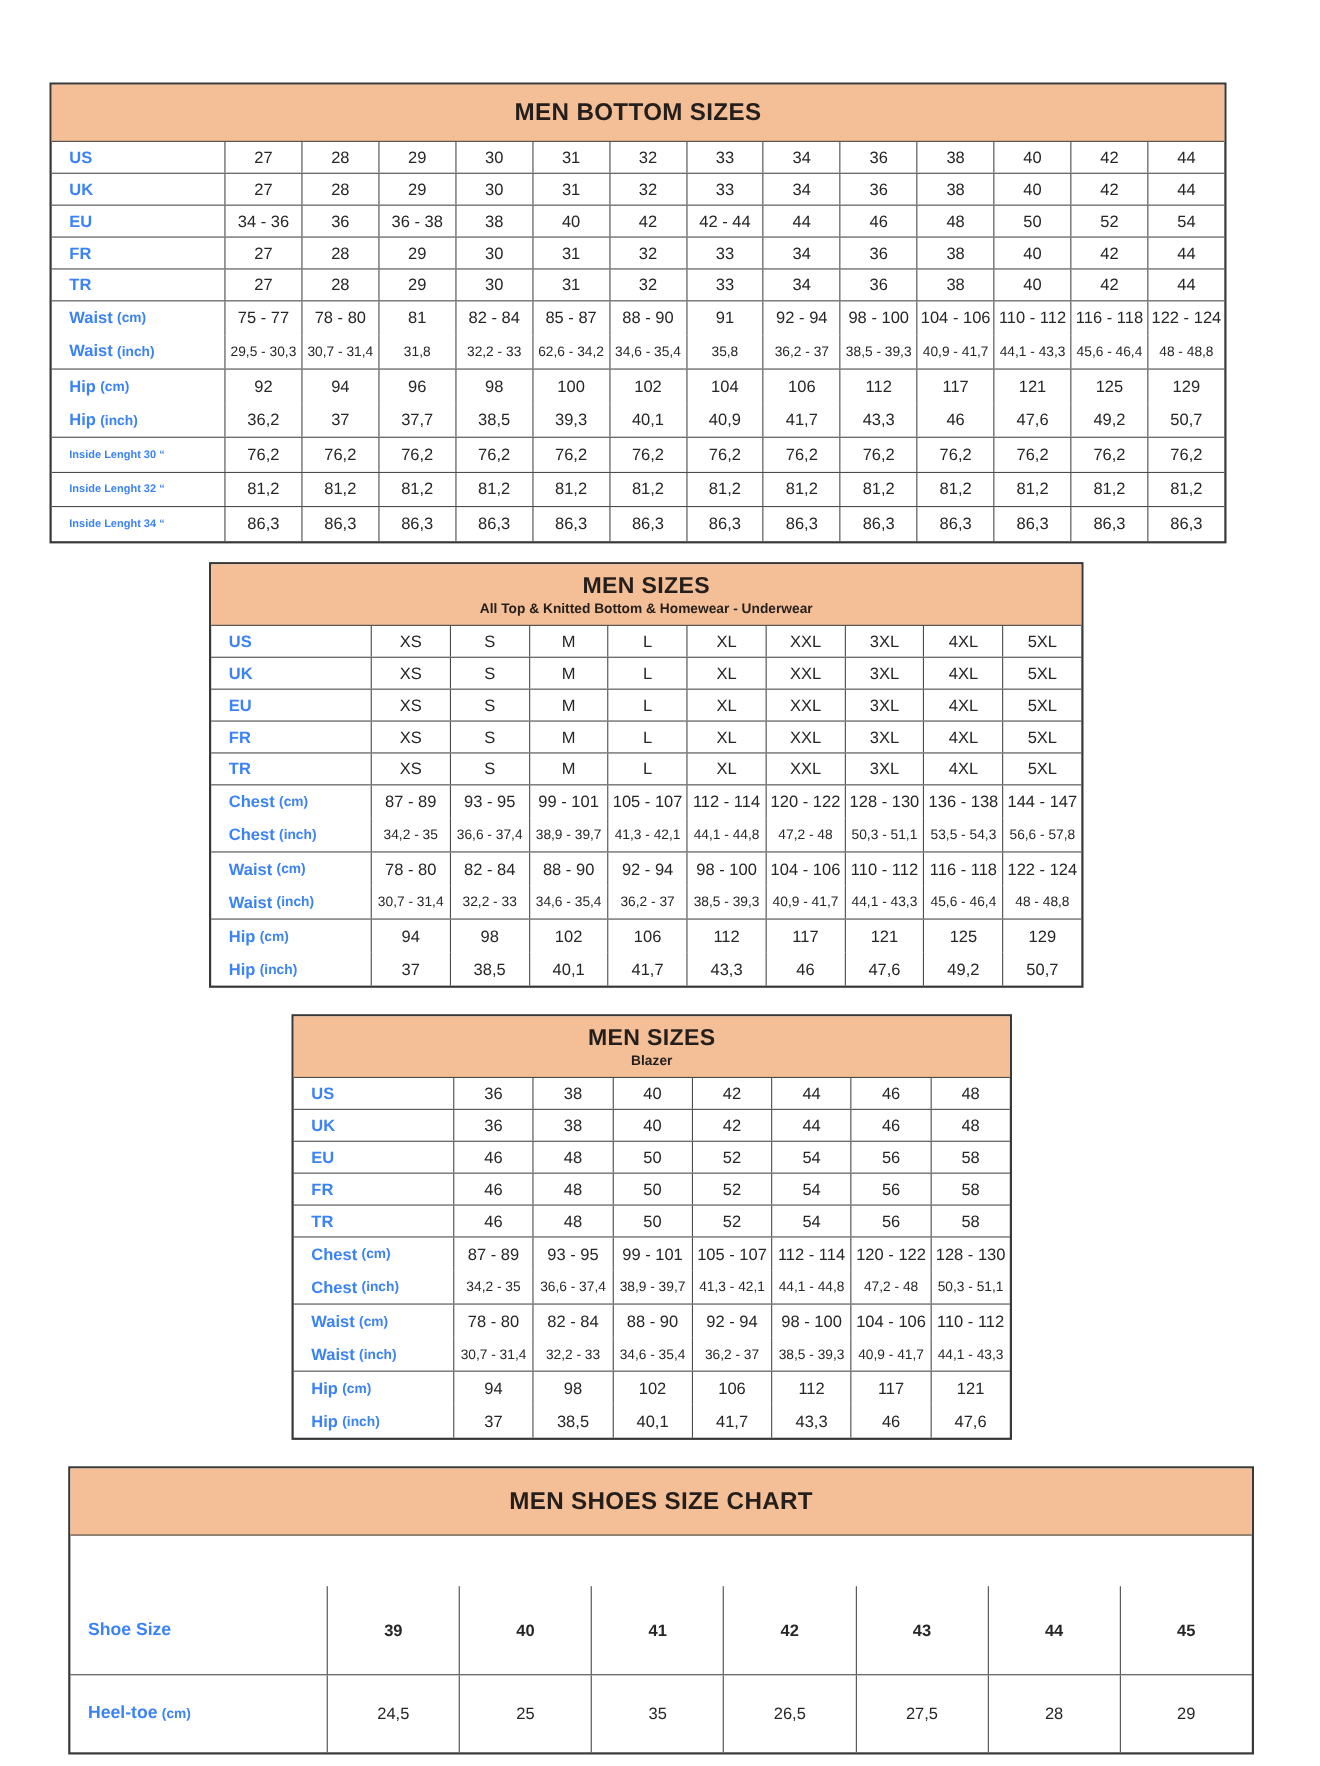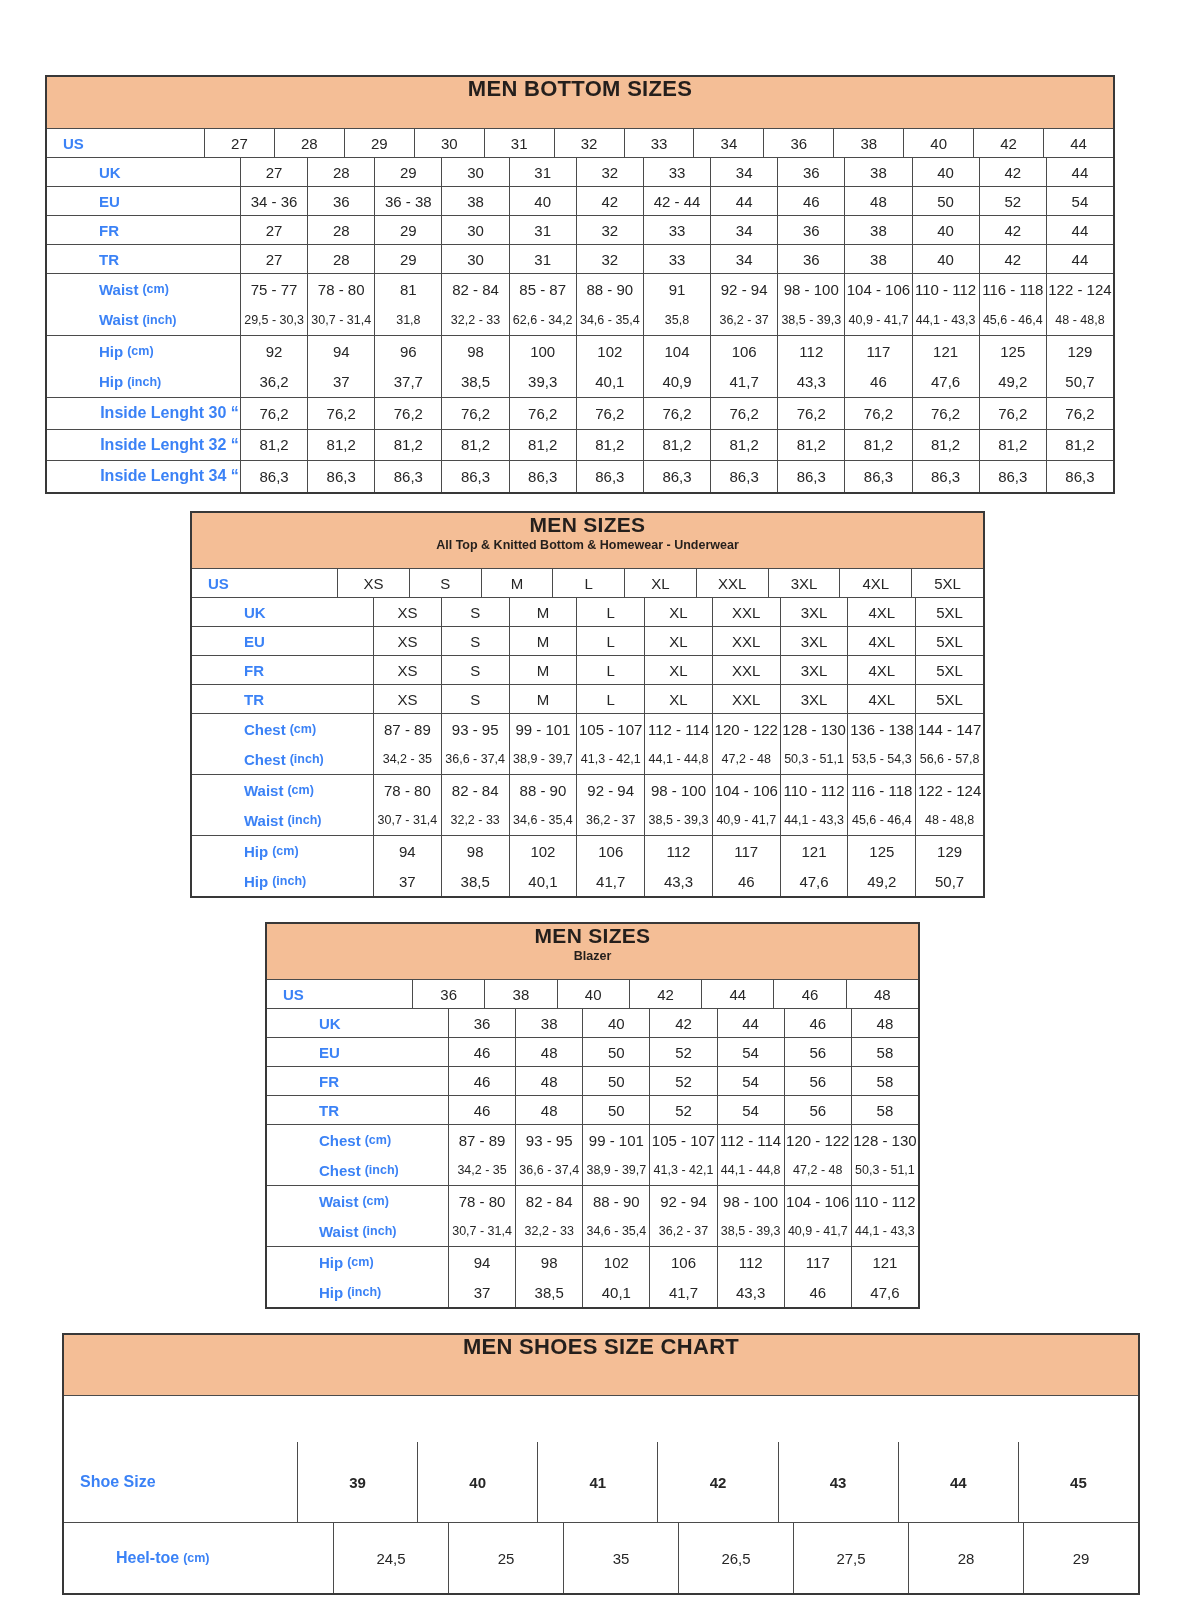--- a/index.html
+++ b/index.html
@@ -19,21 +19,21 @@
   }
   
   #table-bottom-sizes { left:45px;  top:75px;   width:1070px; --lw:157px; --n:13; }
   #table-tops         { left:190px; top:511px;  width:795px;  --lw:145px; --n:9;  }
   #table-blazer       { left:265px; top:922px;  width:655px;  --lw:145px; --n:7;  }
   #table-shoes        { left:62px;  top:1333px; width:1078px; --lw:233px; --n:7;  }
 
   .t-header {
     background:var(--header-bg,#f4be96);
     border-bottom:1.5px solid var(--border,#4b4b4b);
-    display:flex; flex-direction:column; align-items:center; justify-content:flex-start;
+    display:flex; flex-direction:column; align-items:center; justify-content:center;
     line-height:1.12;
   }
   #table-bottom-sizes .t-header { height:51px; }
   #table-tops .t-header         { height:55px; }
   #table-blazer .t-header       { height:55px; }
   #table-shoes .t-header        { height:60px; }
 
   .t-title {
     font-weight:700;
     font-size:22px;
@@ -41,21 +41,21 @@
     letter-spacing:0.3px;
   }
   #table-tops .t-title, #table-blazer .t-title { font-size:21px; }
   .t-subtitle {
     font-weight:700;
     font-size:12.5px;
     color:var(--title-text,#241f1c);
     margin-top:1px;
   }
 
-  .t-body .sec + .sec { border-top:1.5px solid var(--border,#4b4b4b);padding-left:36px; }
+  .t-body .sec + .sec { border-top:1.5px solid var(--border,#4b4b4b); }
 
   .row {
     display:grid;
     grid-template-columns: var(--lw) repeat(var(--n), 1fr);
   }
   #table-bottom-sizes .t-body .sec:nth-child(-n+5) .row { height:28px; }
   #table-bottom-sizes .t-body .sec:nth-child(n+6) .row  { height:30.5px; }
   #table-tops .t-body .sec:nth-child(-n+5) .row,
   #table-blazer .t-body .sec:nth-child(-n+5) .row       { height:28px; }
   #table-tops .t-body .sec:nth-child(n+6) .row,
@@ -73,21 +73,21 @@
   .cell.label {
     border-left:none;
     justify-content:flex-start;
     padding-left:16px;
     font-weight:700;
     color:#3b82f6;
   }
   .cell.label .unit { font-size:12.5px; font-weight:700; margin-left:4px; }
   .row.small-values .cell:not(.label) { font-size:12.5px;text-align:right; }
   .row.bold-values  .cell:not(.label) { font-weight:700; }
-  .row.small-label  .cell.label       { font-size:16px;justify-content:center; }
+  .row.small-label  .cell.label       { font-size:10px; }
   #table-shoes .cell.label            { font-size:16px; }
 </style>
 </head>
 <body>
 
 <div class="page">
   <section class="size-table" id="table-bottom-sizes">
       <div class="t-header">
         <div class="t-title">MEN BOTTOM SIZES</div>
       </div>

